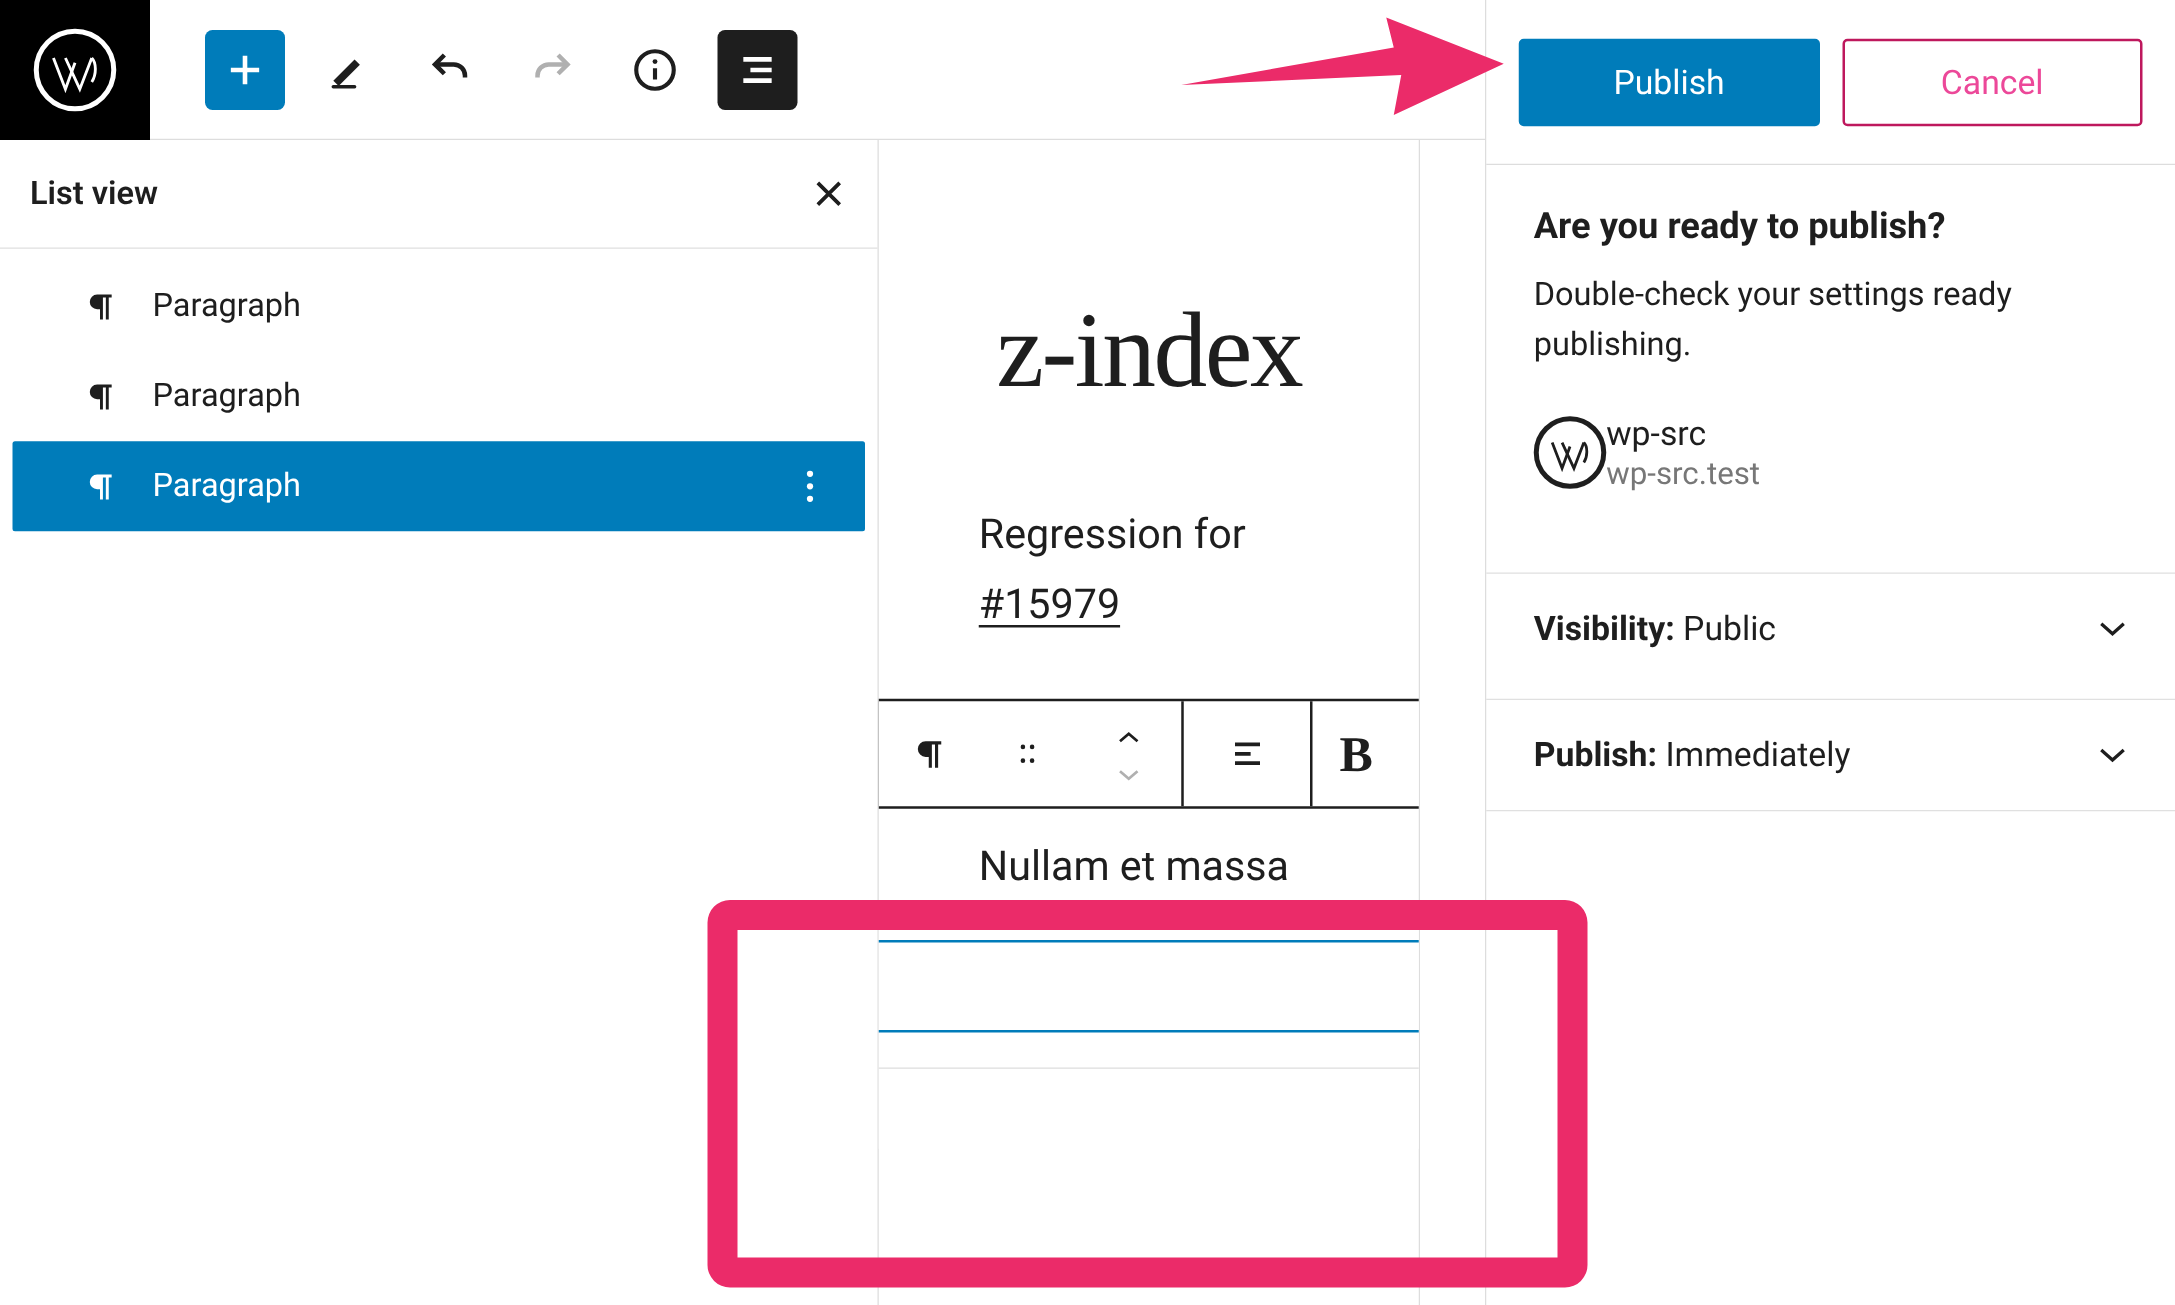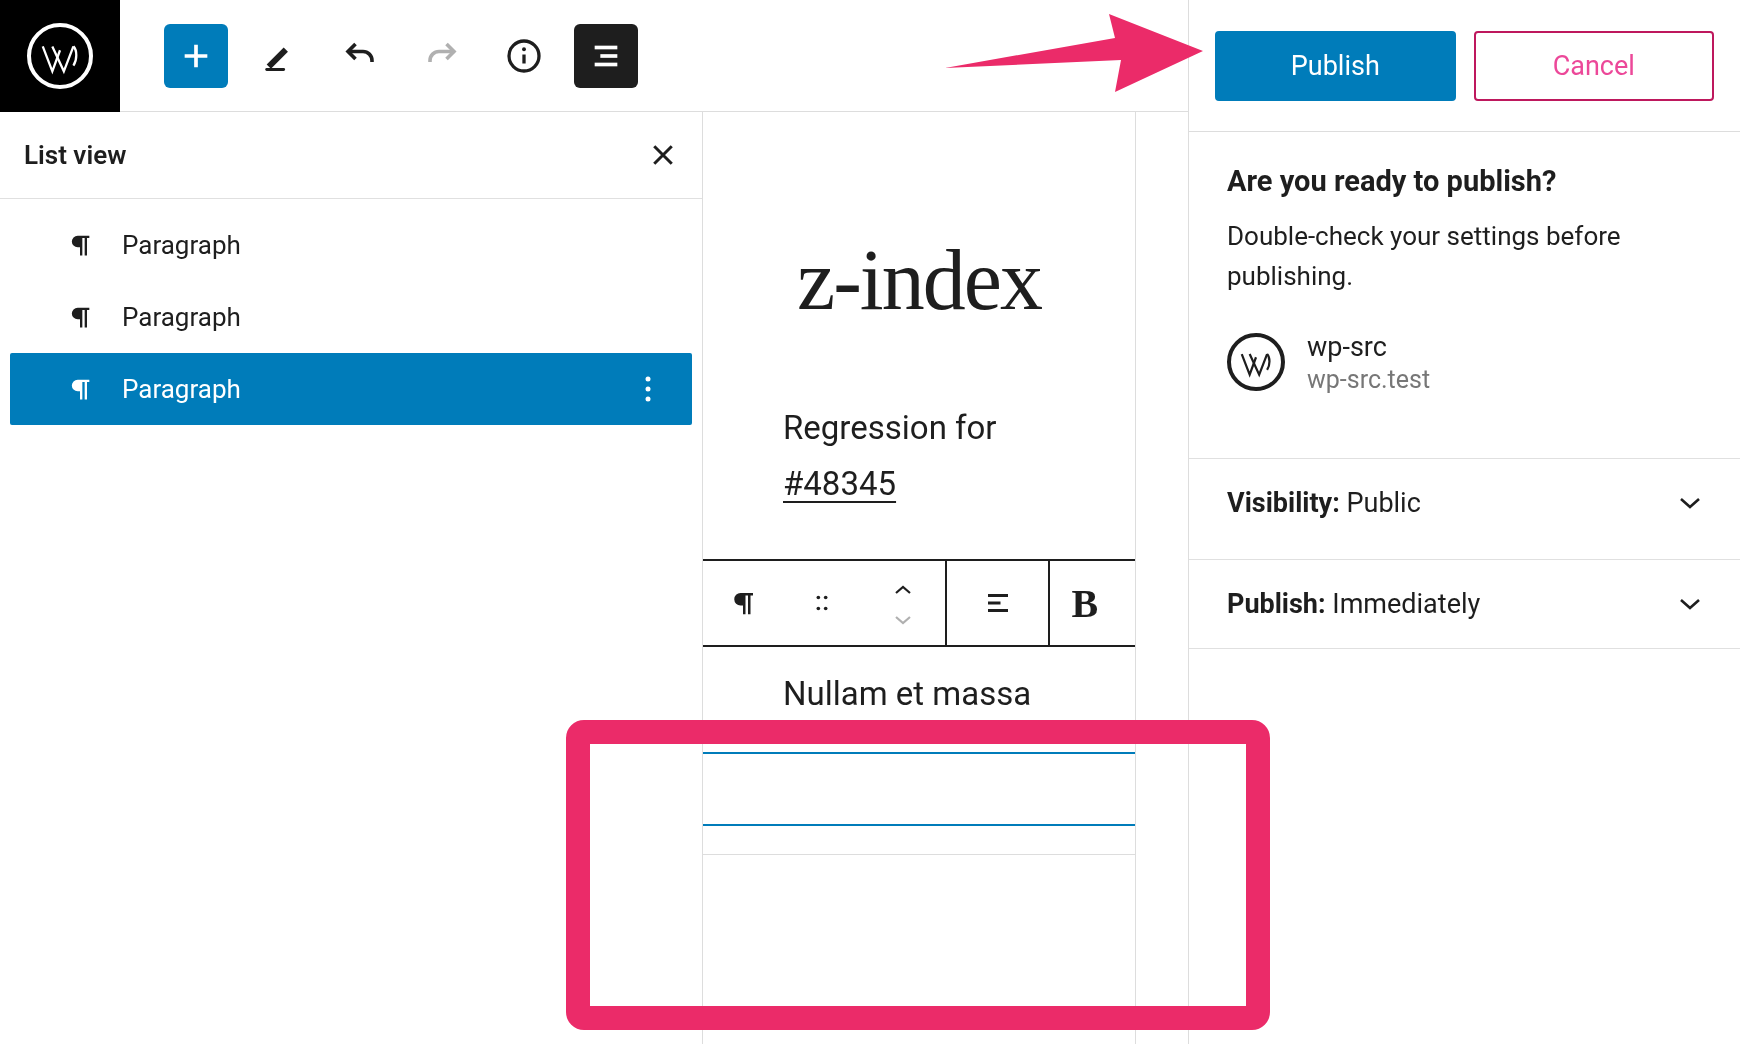--- a/index.html
+++ b/index.html
@@ -255,21 +255,21 @@
     padding: 0 46px;
     white-space: nowrap;
   }
   .btn.primary { background: #007cba; border: 2px solid #007cba; color: #fff; flex:1; }
   .btn.secondary { background: #fff; border: 2px solid #be185d; color: #ec4899; flex:1; }
 
   .ready-block { padding: 32px 38px 26px 38px; }
   .ready-title { font-size: 29px; font-weight: 700; margin-bottom: 18px; }
   .ready-desc { font-size: 26px; line-height: 1.55; color: #1e1e1e; margin-bottom: 30px; }
 
-  .site-row { display:flex; align-items:center; gap: 22px; padding: 4px 0 26px 0;}
+  .site-row { display:flex; align-items:center; padding: 4px 0 26px 0;}
   .site-logo {
     width: 58px; height: 58px;
     border: 4px solid #1e1e1e;
     border-radius: 50%;
     display:flex; align-items:center; justify-content:center;
     color:#1e1e1e;
   }
   .site-text .site-name { font-size: 27px; font-weight: 400; }
   .site-text .site-url { font-size: 25px; color: #777; margin-top: 2px; }
 
@@ -403,21 +403,21 @@
         <span></span>
       </span>
     </div>
   </div>
 </div>
 
 <div class="canvas">
   <div class="post-title">z-index</div>
 
   <div class="para1">
-    <span>Regression for </span><span class="link">#48345</span>
+    <span>Regression for </span><span class="link">#15979</span>
   </div>
 
   <div class="block-toolbar">
     <div class="bt-cell w1 no-border">
       <svg width="30" height="30" viewBox="0 0 24 24" fill="currentColor">
           <path d="M10 4a5 5 0 0 0 0 10h2v7h2V6h2v15h2V6h2V4H10z"></path>
         </svg>
       <span></span>
     </div>
     <div class="bt-cell w2 no-border">
@@ -482,21 +482,21 @@
 <div class="anno-box"></div>
 
 <div class="right-panel">
   <div class="publish-bar">
     <div class="btn primary">Publish</div>
     <div class="btn secondary">Cancel</div>
   </div>
 
   <div class="ready-block">
     <div class="ready-title">Are you ready to publish?</div>
-    <div class="ready-desc">Double-check your settings before publishing.</div>
+    <div class="ready-desc">Double-check your settings ready publishing.</div>
 
     <div class="site-row">
       <div class="site-logo">
         <svg width="38" height="38" viewBox="0 0 24 24" fill="none" stroke="currentColor" stroke-width="1.4">
           <path d="M3 7 L8 20 L12 9"></path>
           <path d="M8 7 L14 20 L19 7"></path>
           <path d="M19 7 C21 9 21 14 19 17"></path>
         </svg>
       </div>
       <div class="site-text">

